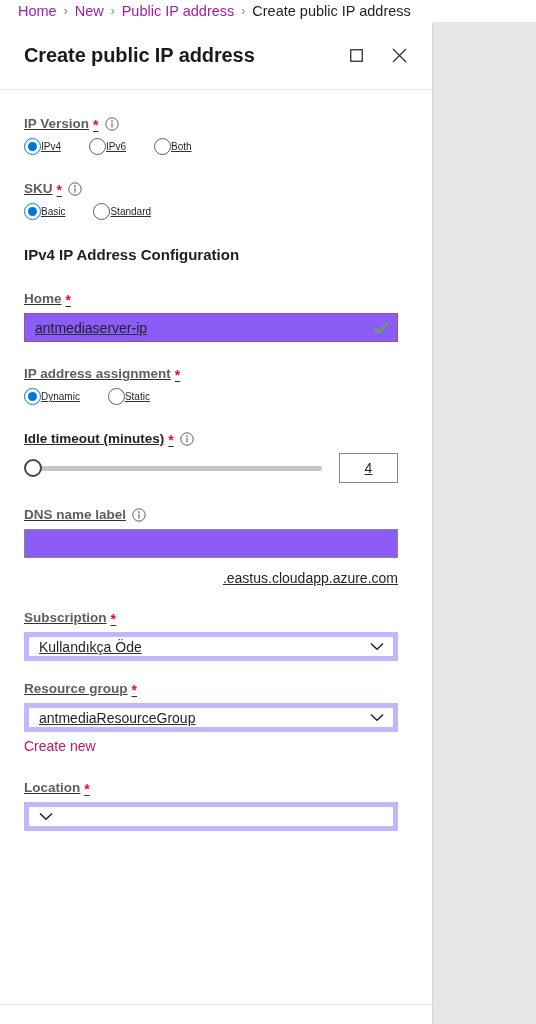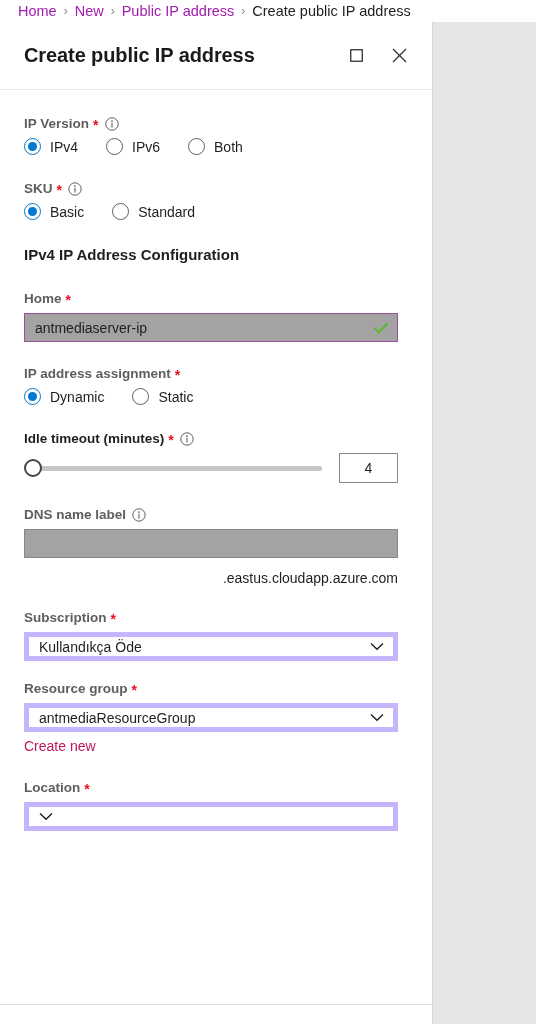--- a/index.html
+++ b/index.html
@@ -96,21 +96,21 @@
     justify-content: center;
     cursor: pointer;
   }
   .win-btn svg { display: block; }
 
   
   .form {
     padding: 26px 36px 0 24px;
   }
 
-  .field { margin-bottom: 0; }
+  .field { margin-bottom: 0; text-decoration: underline; }
 
   .label {
     font-size: 13.5px;
     color: #605e5c;
     font-weight: bold;
     display: flex;
     align-items: center;
     gap: 4px;
     margin-bottom: 7px;
   }
@@ -166,33 +166,32 @@
   }
   .radio-opt.checked .radio-mark::after {
     content: "";
     position: absolute;
     top: 3px; left: 3px;
     width: 9px; height: 9px;
     border-radius: 50%;
     background: #0078d4;
   }
   .radio-label {
-    margin-left: 9px;
-    font-size: 14px;
+    font-size: 10px;
     color: #201f1e;
     white-space: nowrap;
   }
 
   
   .text-input {
     width: 374px;
     height: 29px;
     border: 1px solid #8a8886;
     box-sizing: border-box;
-    background: #a3a3a3;
+    background: #8b5cf6;
     display: flex;
     align-items: center;
     padding: 0 8px 0 10px;
     font-size: 14px;
     color: #201f1e;
   }
   .text-input.validated {
     border: 1px solid #9b4f96;
   }
   .input-value { flex: 1; }

